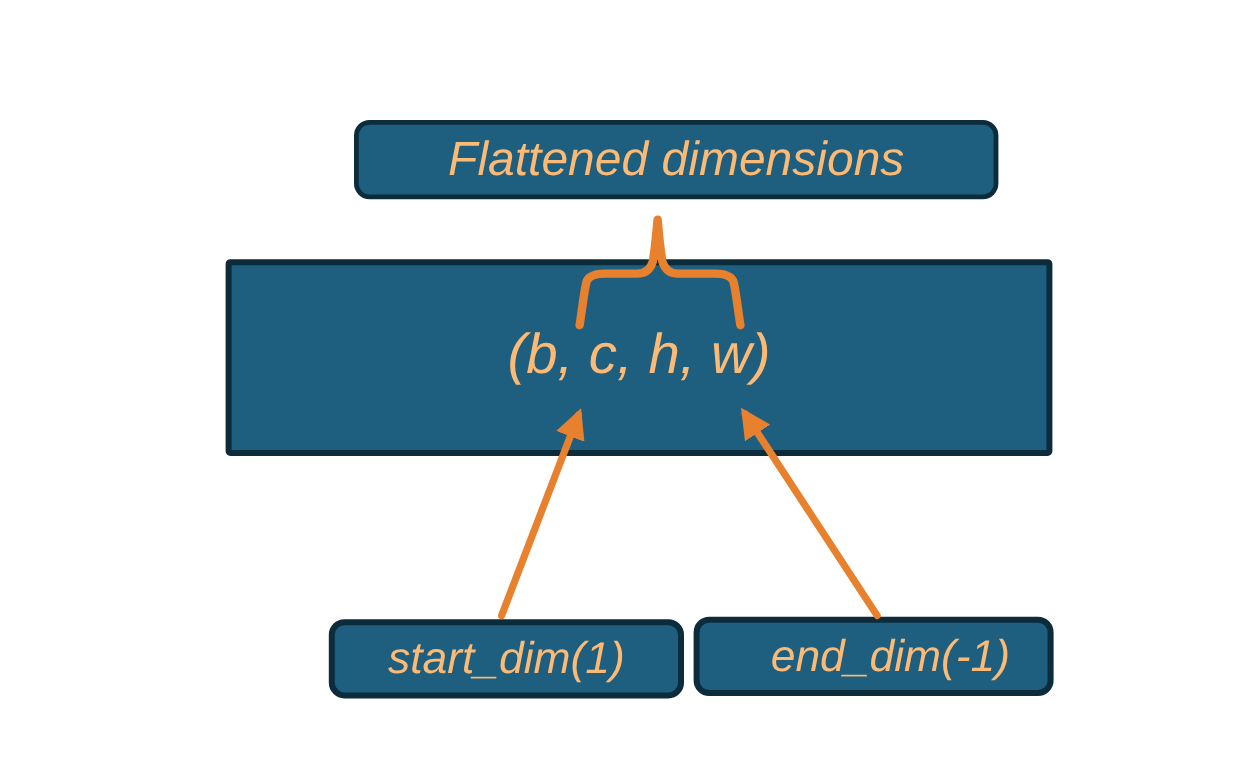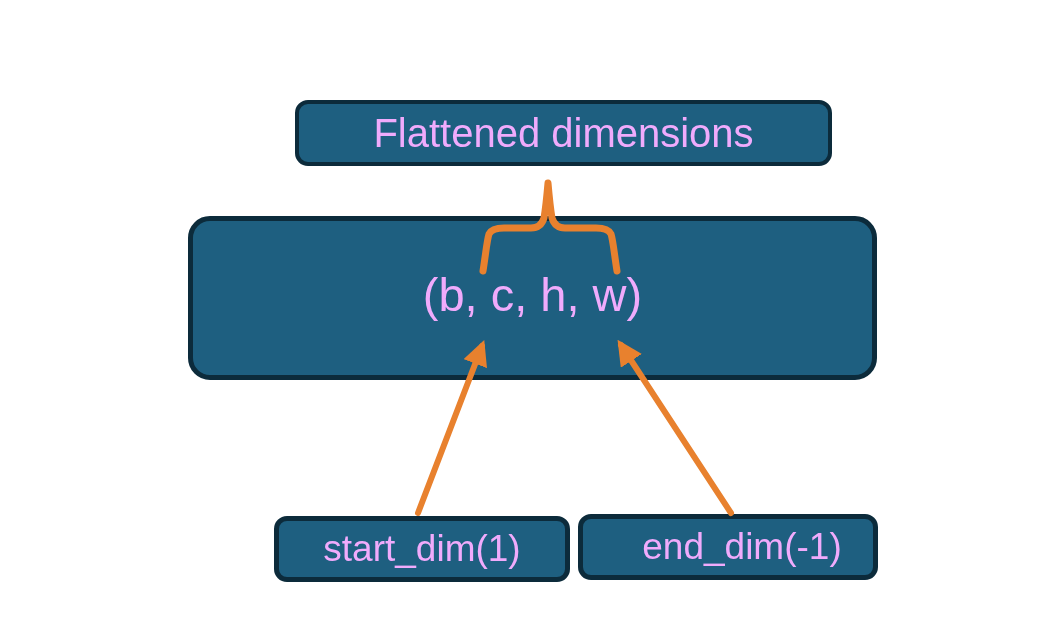--- a/index.html
+++ b/index.html
@@ -13,42 +13,43 @@
     height: 632px;
     background: #ffffff;
     overflow: hidden;
     font-family: "Liberation Sans", "DejaVu Sans", sans-serif;
   }
   .box {
     position: absolute;
     box-sizing: border-box;
     background: #1e5f80;
     border: 4px solid #0c2b3b;
-    color: #f0abfc;
+    color: #fdba74;
     display: flex;
     align-items: center;
     justify-content: center;
     text-align: center;
     white-space: nowrap;
+    font-style: italic;
   }
   .top-box {
     left: 295px;
     top: 100px;
     width: 537px;
     height: 66px;
     border-radius: 13px;
     font-size: 40px;
   }
   .main-box {
     left: 188px;
     top: 216px;
     width: 689px;
     height: 164px;
     border-width: 5px;
-    border-radius: 22px;
+    border-radius: 4px;
     font-size: 47px;
     justify-content: center;
   }
   .main-box span {
     position: relative;
     top: -4px;
   }
   .small-box {
     width: 296px;
     height: 66px;

